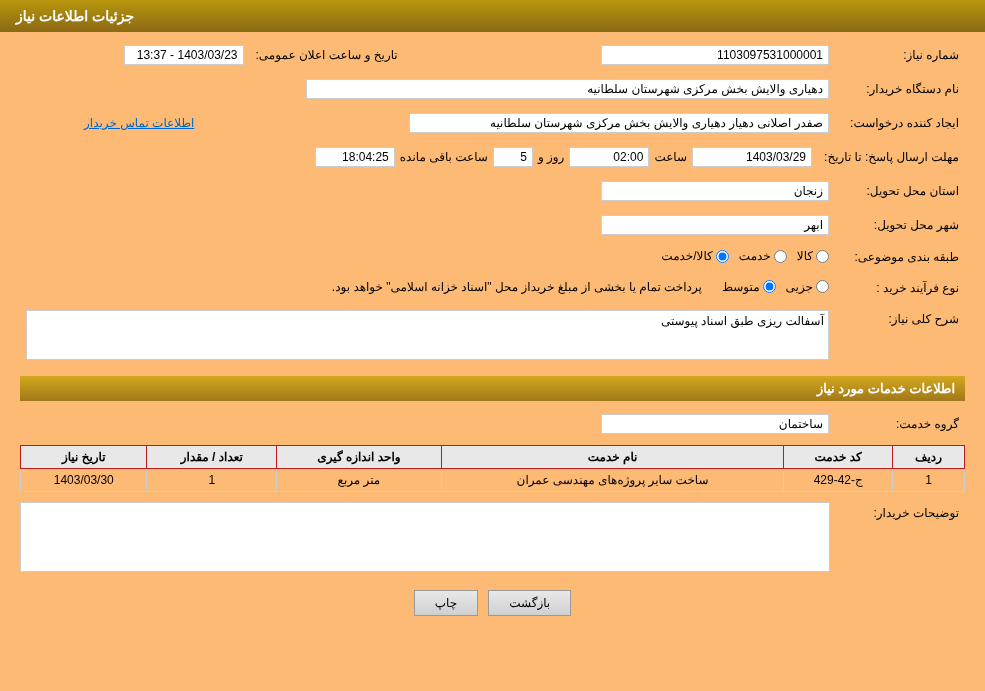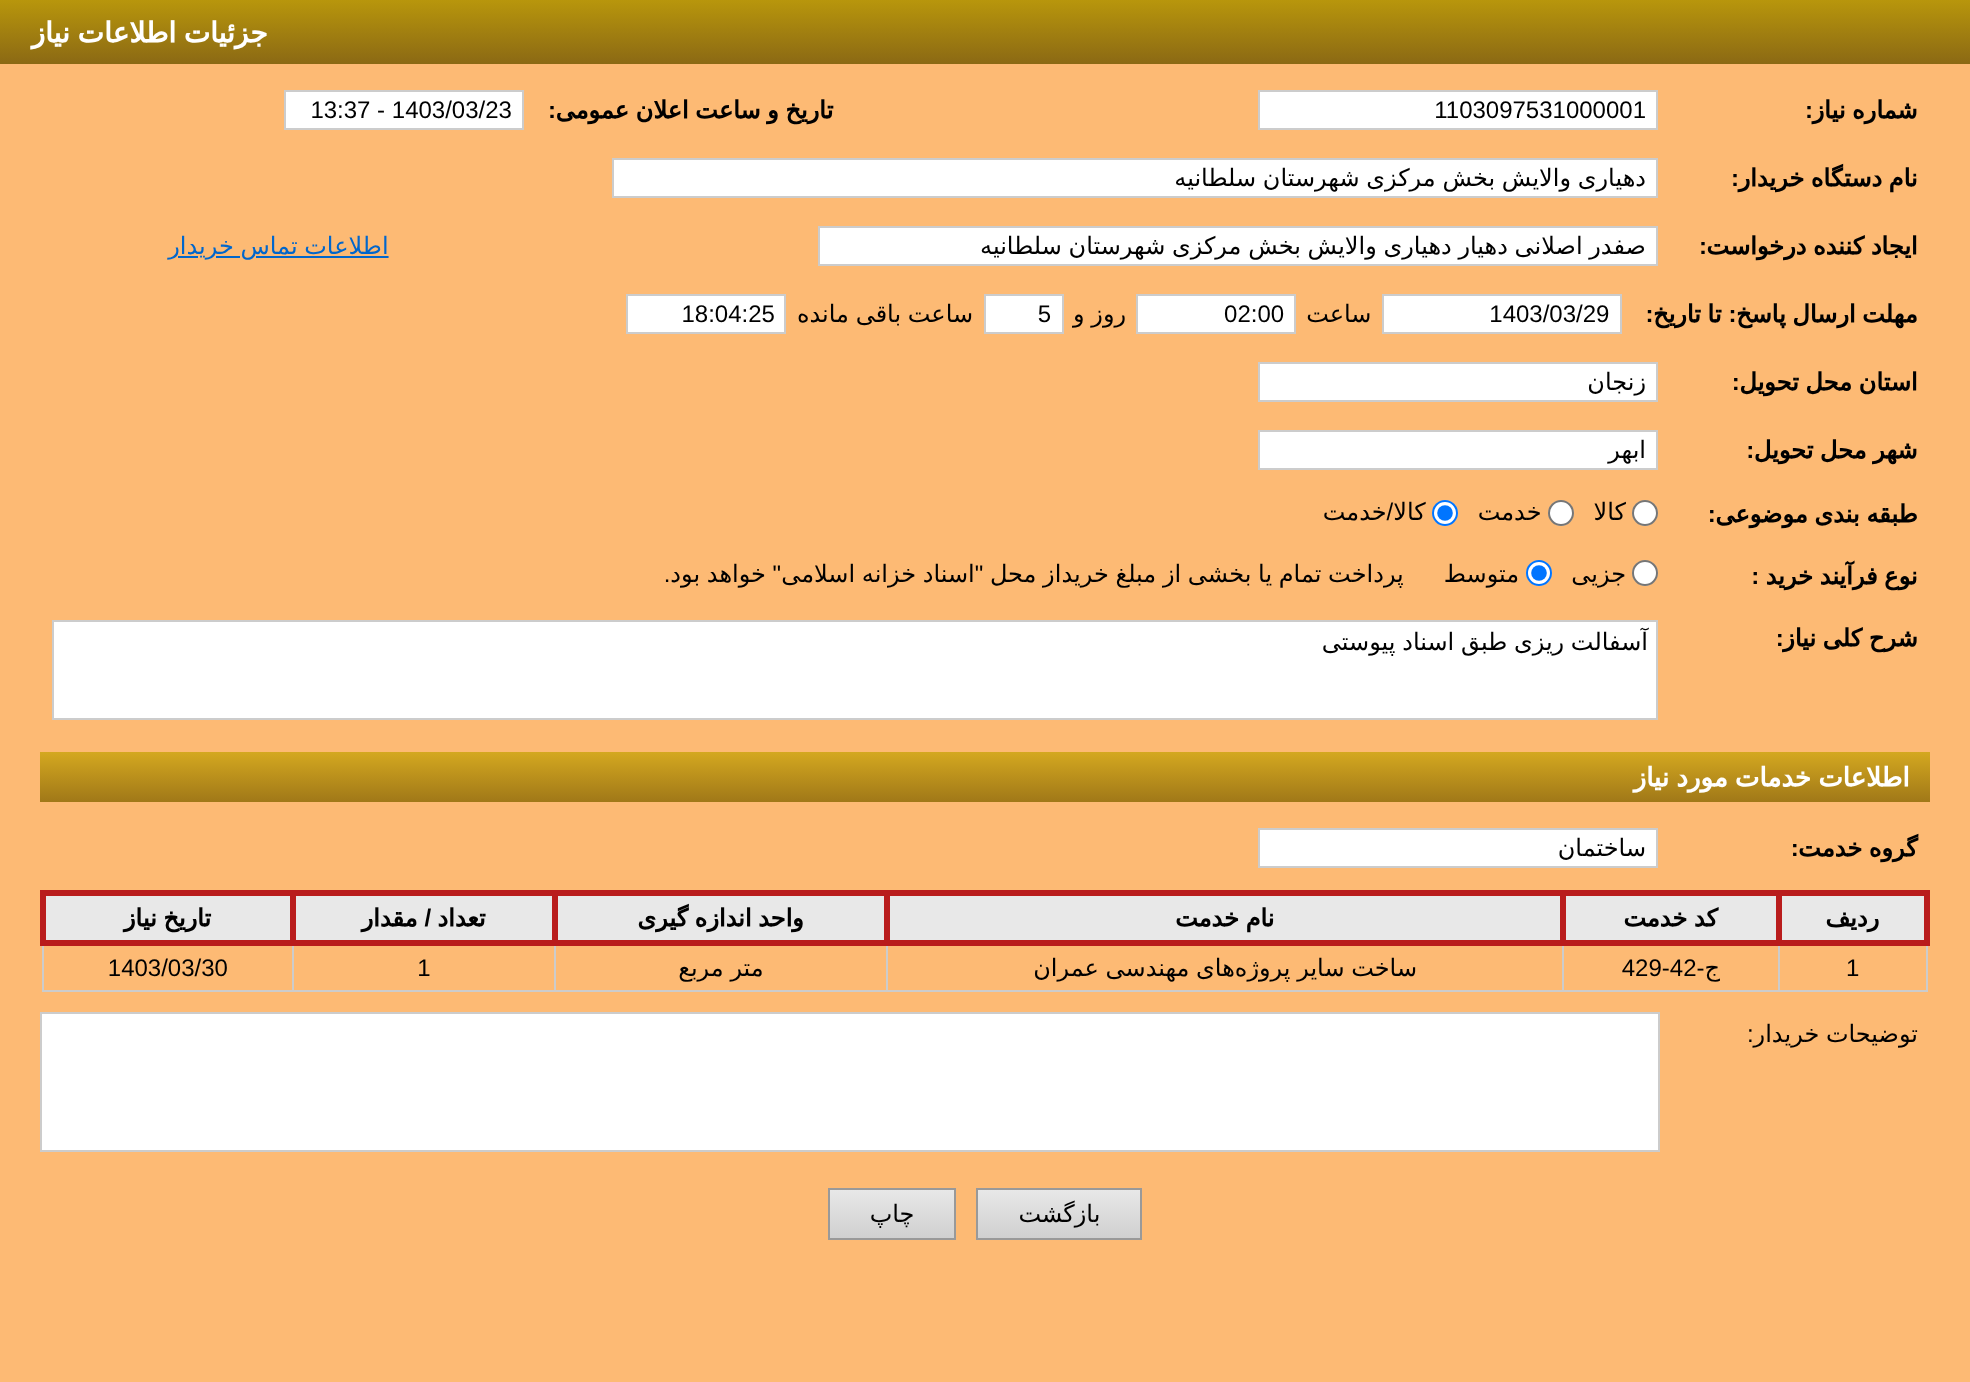--- a/index.html
+++ b/index.html
@@ -33,36 +33,36 @@
     }
     .info-table td {
       padding: 3px 6px;
       vertical-align: middle;
       font-size: 12px;
     }
     .label-cell {
       text-align: right;
       white-space: nowrap;
       color: #000;
-      font-weight: bold;
+      font-weight: normal;
       width: 130px;
     }
     .value-box {
       border: 1px solid #ccc;
       background: #fff;
       padding: 2px 5px;
       min-height: 20px;
       display: inline-block;
       text-align: right;
     }
     .value-box-wide {
       width: 350px;
     }
     .value-box-medium {
-      width: 200px;
+      width: 228px;
       padding-left: 40px;
     }
     .value-box-small {
       width: 120px;
     }
     .value-box-xs {
       width: 80px;
     }
     .link-text {
       color: #0066cc;
@@ -93,21 +93,21 @@
       margin: 10px 0;
       text-align: right;
     }
     .data-table {
       width: 100%;
       border-collapse: collapse;
       margin-top: 5px;
     }
     .data-table th {
       background: #e8e8e8;
-      border: 3px solid #b91c1c;
+      border: 1px solid #b91c1c;
       padding: 4px 8px;
       text-align: center;
       font-size: 12px;
     }
     .data-table td {
       border: 1px solid #ccc;
       padding: 4px 8px;
       text-align: center;
       font-size: 12px;
       margin-top: 32px;

